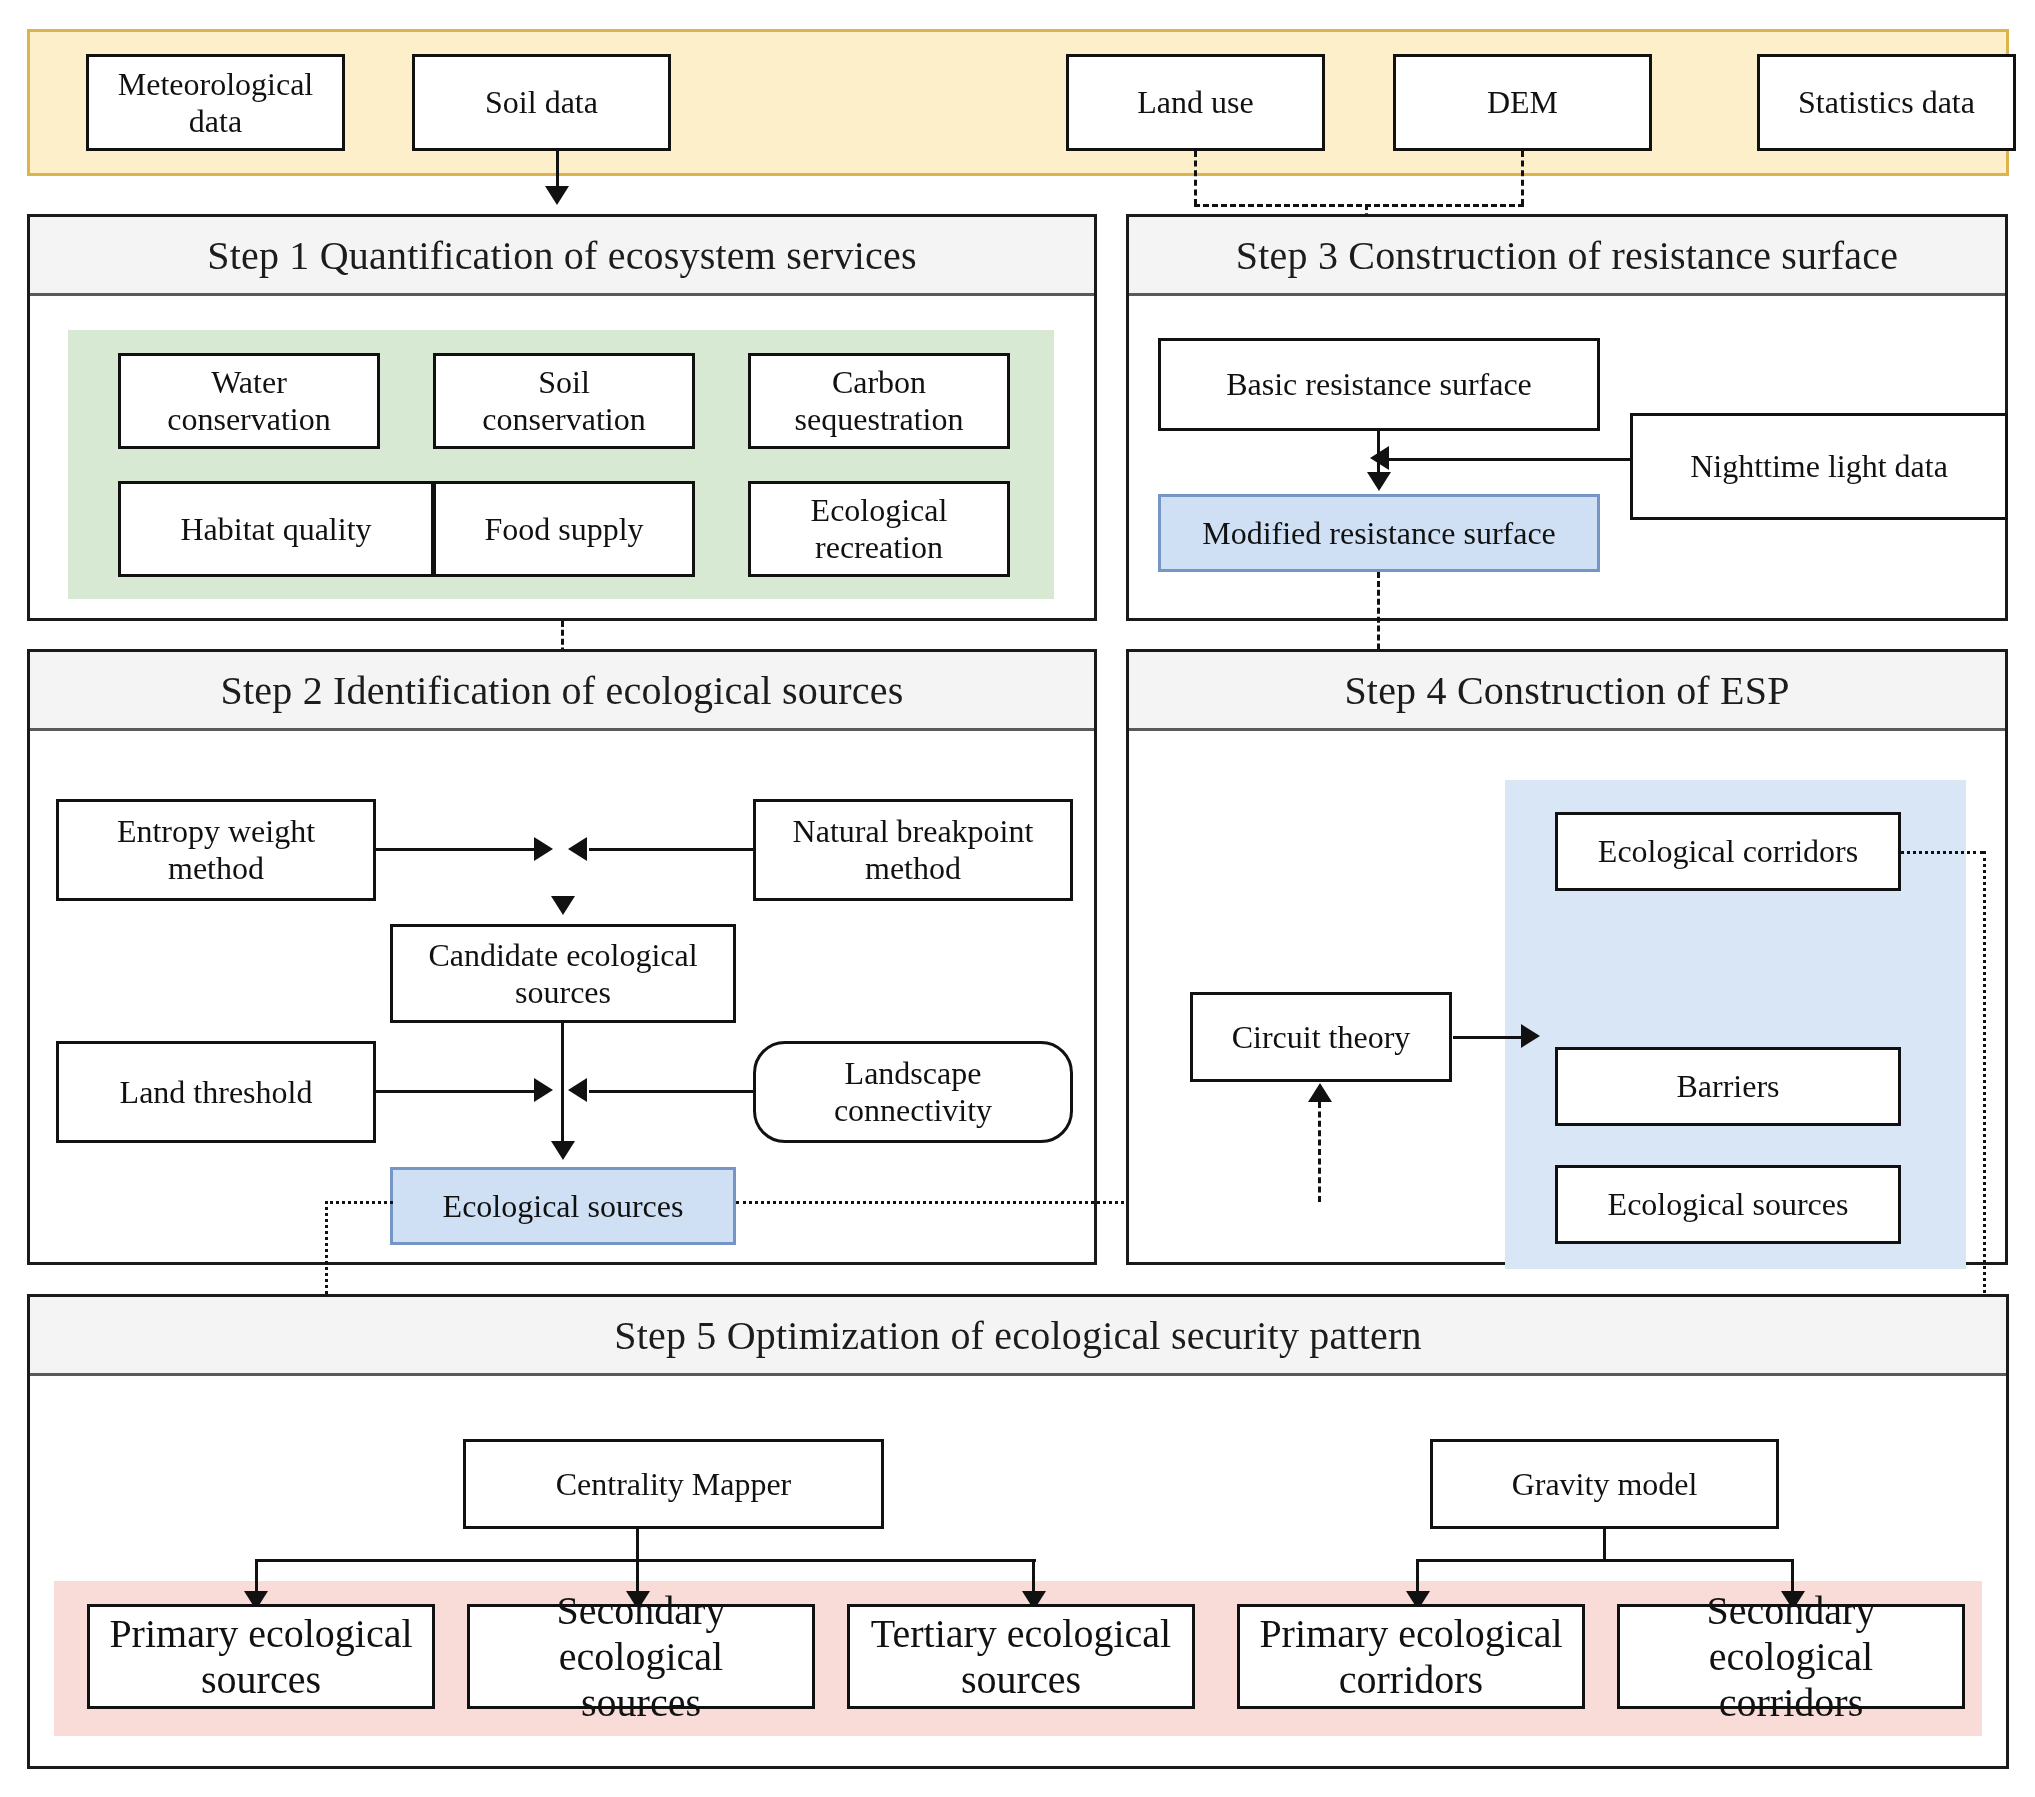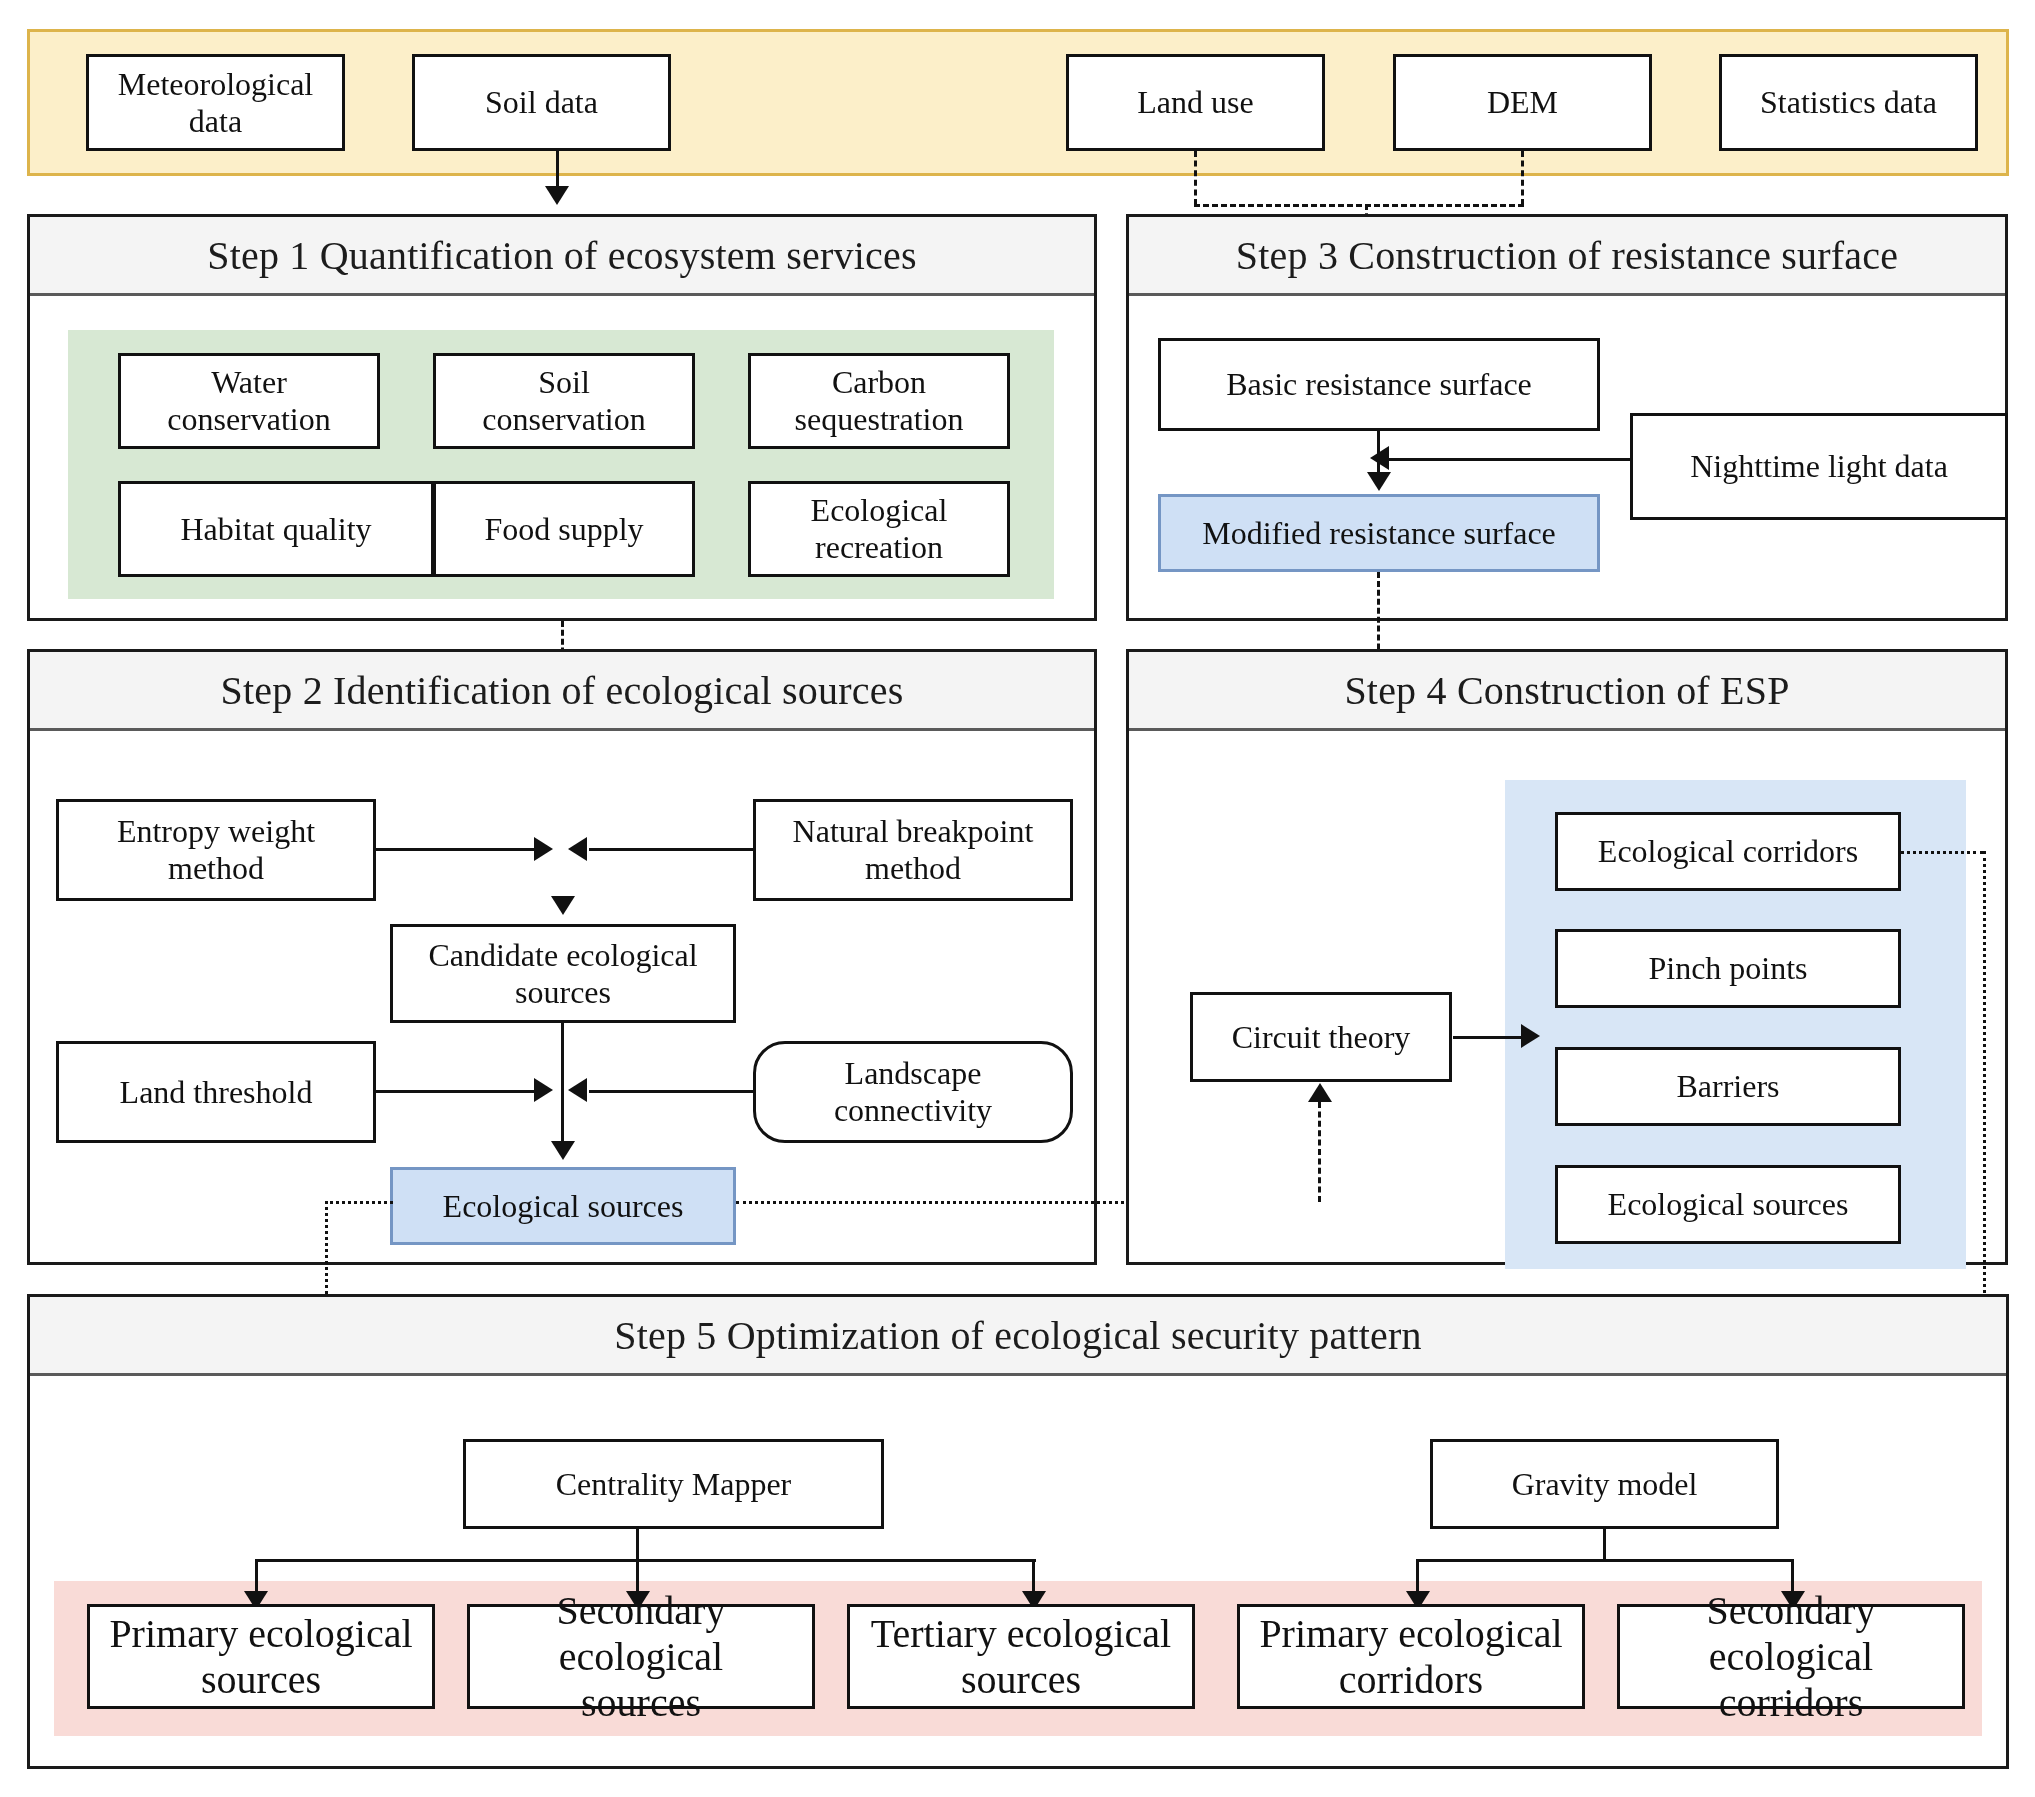--- a/index.html
+++ b/index.html
@@ -71,21 +71,21 @@
   <div class="abs node" style="left:86px;top:54px;width:259px;height:97px;white-space:pre-line;">Meteorological
 data</div>
 
   <div class="abs node" style="left:412px;top:54px;width:259px;height:97px;white-space:pre-line;">Soil data</div>
 
 
   <div class="abs node" style="left:1066px;top:54px;width:259px;height:97px;white-space:pre-line;">Land use</div>
 
   <div class="abs node" style="left:1393px;top:54px;width:259px;height:97px;white-space:pre-line;">DEM</div>
 
-  <div class="abs node" style="left:1719px;top:54px;width:259px;height:97px;white-space:pre-line;text-align:center;">Statistics data</div>
+  <div class="abs node" style="left:1757px;top:54px;width:259px;height:97px;white-space:pre-line;text-align:center;">Statistics data</div>
 
   <div class="abs vline" style="left:556px;top:151px;height:44px;"></div>
   <div class="abs arr-down" style="left:545px;top:186px;"></div>
 
   <div class="abs vdash" style="left:1194px;top:151px;height:54px;"></div>
   <div class="abs vdash" style="left:1521px;top:151px;height:54px;"></div>
   <div class="abs hdash" style="left:1194px;top:204px;width:330px;"></div>
   <div class="abs vdash" style="left:1365px;top:204px;height:118px;"></div>
   <div class="abs arr-down" style="left:1354px;top:315px;"></div>
 
@@ -171,21 +171,20 @@
 
   <div class="abs panel" style="left:1126px;top:649px;width:882px;height:616px;">
     <div class="panel-header" style="height:76px;">Step 4 Construction of ESP</div>
   </div>
 
   <div class="abs tint-blue" style="left:1505px;top:780px;width:461px;height:489px;"></div>
 
   <div class="abs node" style="left:1190px;top:992px;width:262px;height:90px;">Circuit theory</div>
 
   <div class="abs node" style="left:1555px;top:812px;width:346px;height:79px;">Ecological corridors</div>
-  <div class="abs node" style="left:1555px;top:929px;width:346px;height:79px;">Pinch points</div>
   <div class="abs node" style="left:1555px;top:1047px;width:346px;height:79px;">Barriers</div>
   <div class="abs node" style="left:1555px;top:1165px;width:346px;height:79px;">Ecological sources</div>
 
   <div class="abs hline" style="left:1453px;top:1036px;width:70px;"></div>
   <div class="abs arr-right" style="left:1521px;top:1024px;"></div>
 
   <div class="abs vdash" style="left:1318px;top:1102px;height:100px;"></div>
   <div class="abs arr-up" style="left:1308px;top:1083px;"></div>
 
   <div class="abs hdot" style="left:1900px;top:851px;width:84px;"></div>

